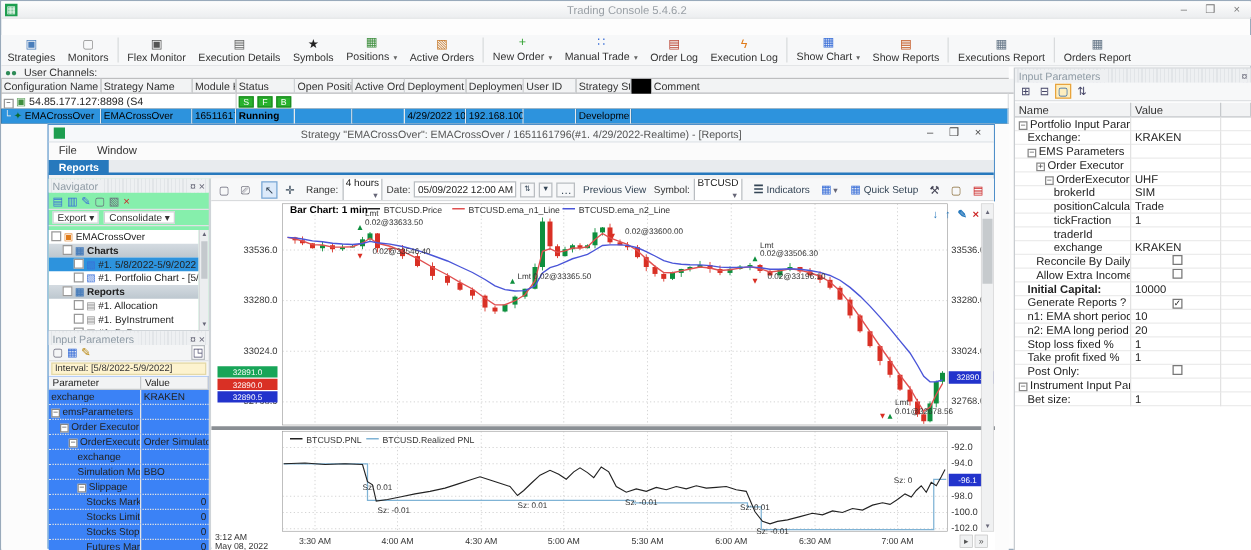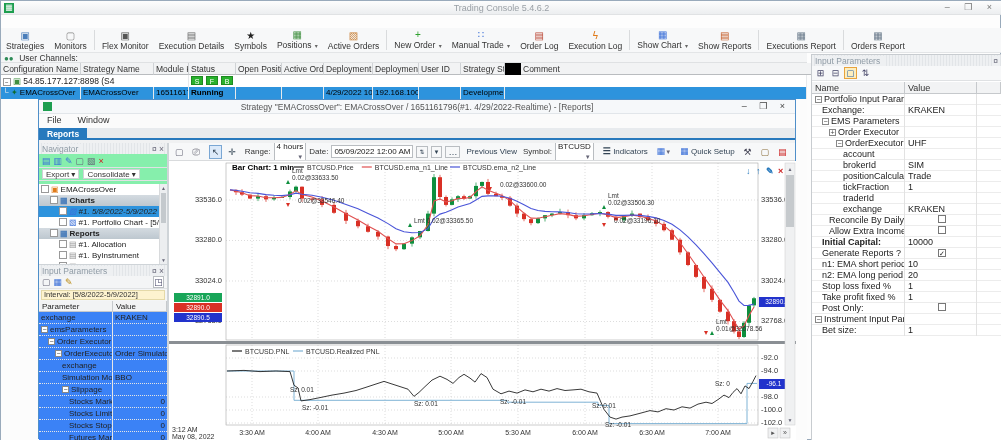--- a/index.html
+++ b/index.html
@@ -239,21 +239,21 @@
           <span class="ni" style="color:#667">▧</span>
           <span class="ni" style="color:#cc2222">×</span>
         </div>
         <div id="nav-drops">
           <span class="mini-drop"><span>Export</span> ▾</span>
           <span class="mini-drop"><span>Consolidate</span> ▾</span>
         </div>
         <div id="nav-tree">
             <div class="tree-row" style="padding-left: 2px;"><span class="tw"></span><span class="ti" style="color: rgb(224, 123, 26);">▣</span><span>EMACrossOver</span></div>
             <div class="tree-row band" style="padding-left: 11px;"><span class="tw"></span><span class="ti" style="color: rgb(74, 126, 187);">▦</span><span>Charts</span></div>
-            <div class="tree-row sel" style="padding-left: 20px; font-style: italic;"><span class="tw"></span><span class="ti" style="color: rgb(58, 111, 216);">▧</span><span>#1. 5/8/2022-5/9/2022</span></div>
+            <div class="tree-row sel" style="padding-left: 20px;"><span class="tw"></span><span class="ti" style="color: rgb(58, 111, 216);">▧</span><span>#1. 5/8/2022-5/9/2022</span></div>
             <div class="tree-row" style="padding-left: 20px;"><span class="tw"></span><span class="ti" style="color: rgb(58, 111, 216);">▧</span><span>#1. Portfolio Chart - [5/8/2022-5/9/2022]</span></div>
             <div class="tree-row band" style="padding-left: 11px;"><span class="tw"></span><span class="ti" style="color: rgb(74, 126, 187);">▦</span><span>Reports</span></div>
             <div class="tree-row" style="padding-left: 20px;"><span class="tw"></span><span class="ti" style="color: rgb(138, 138, 138);">▤</span><span>#1. Allocation</span></div>
             <div class="tree-row" style="padding-left: 20px;"><span class="tw"></span><span class="ti" style="color: rgb(138, 138, 138);">▤</span><span>#1. ByInstrument</span></div>
             <div class="tree-row" style="padding-left: 20px;"><span class="tw"></span><span class="ti" style="color: rgb(138, 138, 138);">▤</span><span>#1. ByDay</span></div>
           </div>
         <div class="nav-scroll">
           <div class="a">▲</div>
             <div class="th"></div>
           <div class="a" style="position:absolute;bottom:0;width:100%;">▼</div>
@@ -645,25 +645,20 @@
           <div class="rp-name" style="padding-left: 17px;"><span class="exp">+</span>Order Executor</div>
           <div class="rp-val"></div>
           <div style="flex: 1 1 0%;"></div>
         </div>
         <div class="rp-row">
           <div class="rp-name" style="padding-left: 24px;"><span class="exp">−</span>OrderExecutor Type</div>
           <div class="rp-val">UHF</div>
           <div style="flex: 1 1 0%;"></div>
         </div>
         <div class="rp-row">
-          <div class="rp-name" style="padding-left: 31px;">account</div>
-          <div class="rp-val"></div>
-          <div style="flex: 1 1 0%;"></div>
-        </div>
-        <div class="rp-row">
           <div class="rp-name" style="padding-left: 31px;">brokerId</div>
           <div class="rp-val">SIM</div>
           <div style="flex: 1 1 0%;"></div>
         </div>
         <div class="rp-row">
           <div class="rp-name" style="padding-left: 31px;">positionCalculatio</div>
           <div class="rp-val">Trade</div>
           <div style="flex: 1 1 0%;"></div>
         </div>
         <div class="rp-row">

